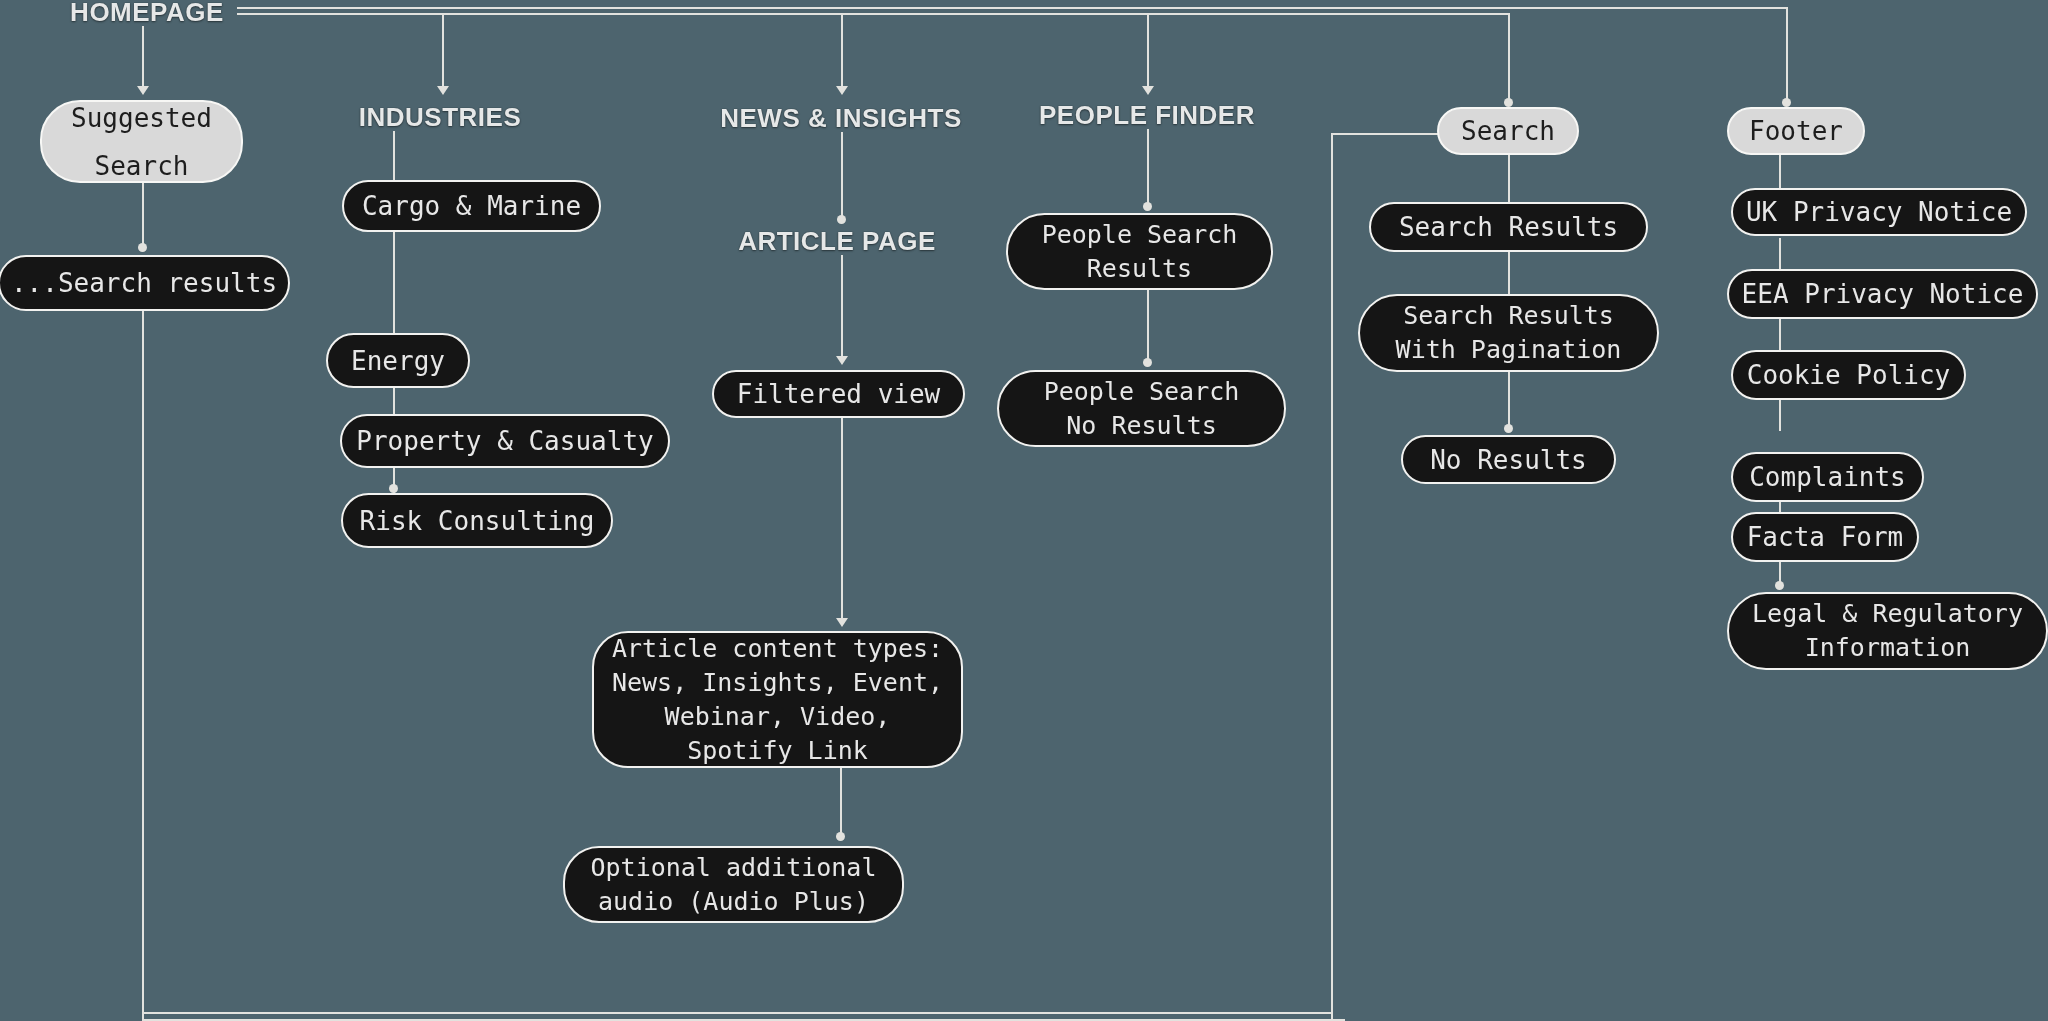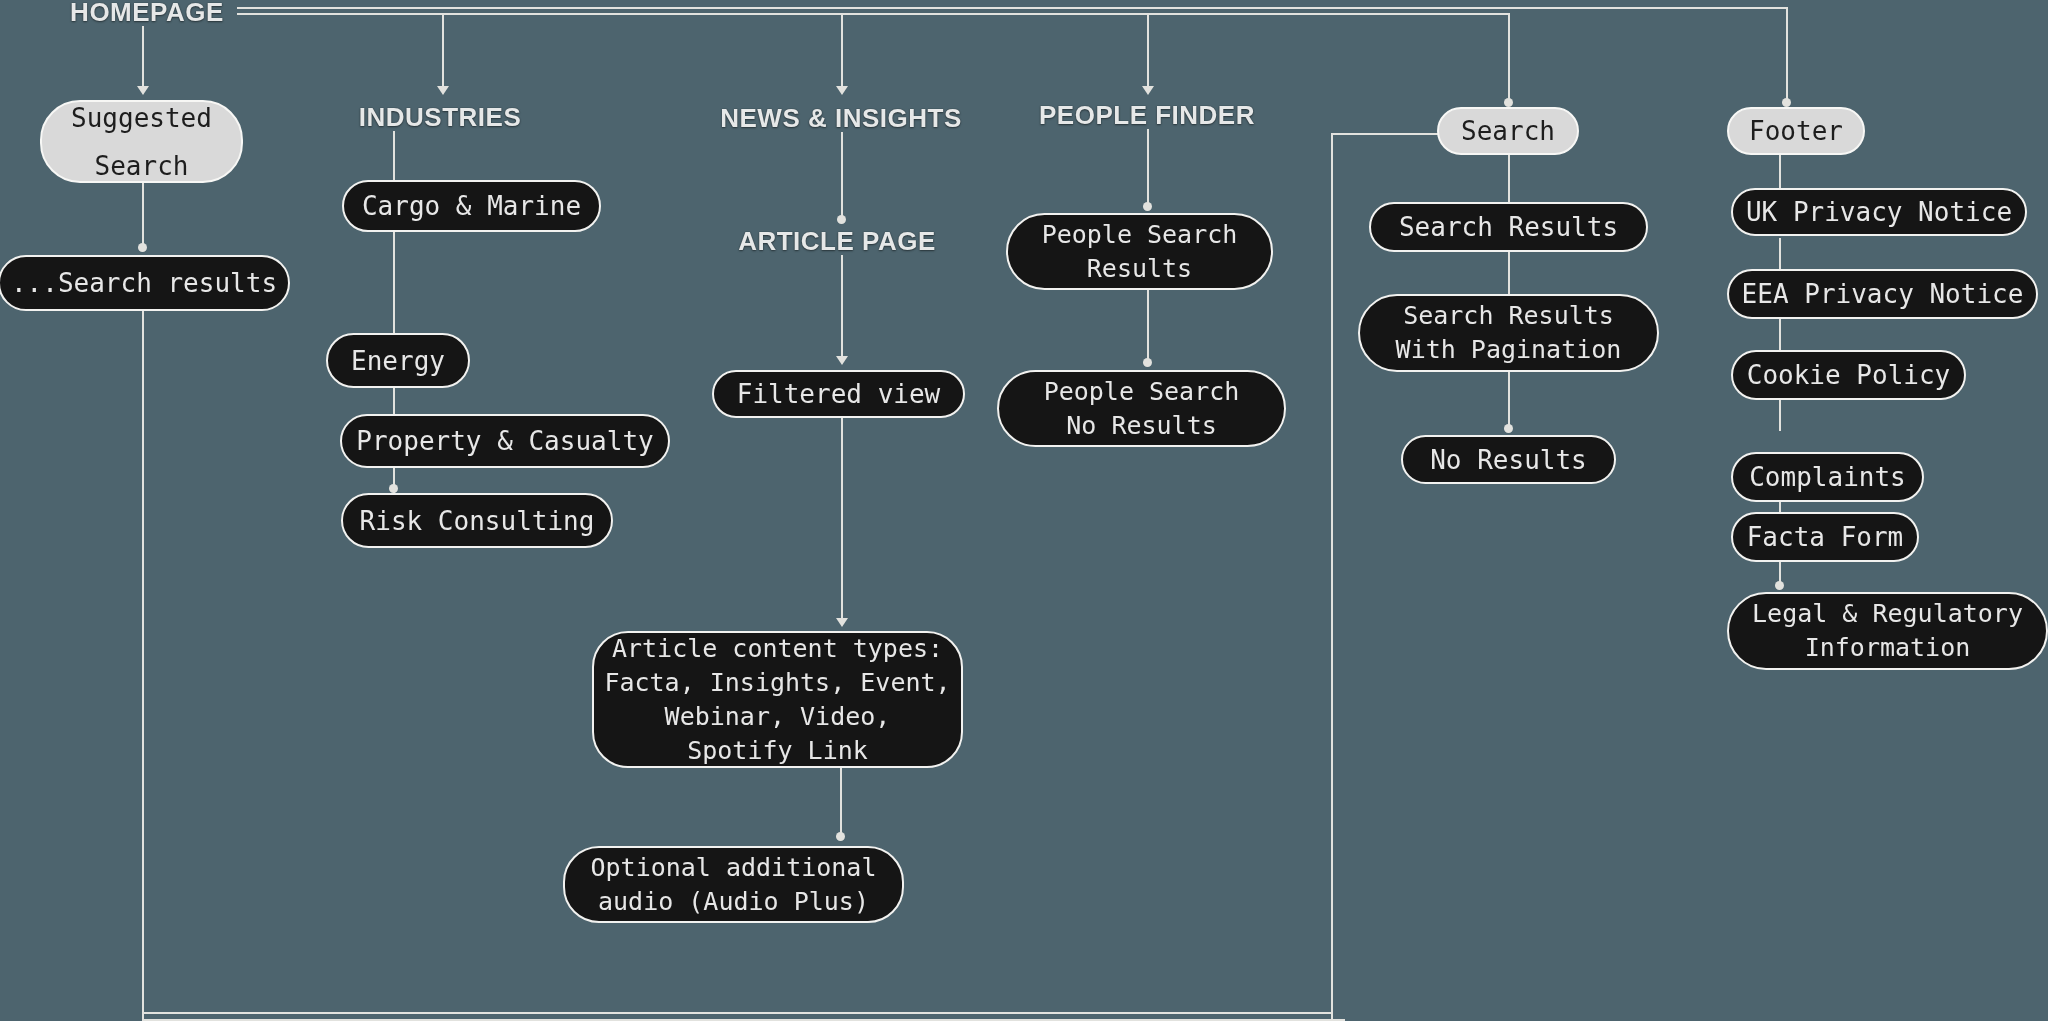--- a/index.html
+++ b/index.html
@@ -91,21 +91,21 @@
 Search</div>
   <div class="node dark pill" style="left:-2px;top:255px;width:292px;height:56px;">...Search results</div>
 
   <div class="node dark pill" style="left:342px;top:180px;width:259px;height:52px;">Cargo &amp; Marine</div>
   <div class="node dark pill" style="left:326px;top:333px;width:144px;height:55px;">Energy</div>
   <div class="node dark pill" style="left:340px;top:414px;width:330px;height:54px;">Property &amp; Casualty</div>
   <div class="node dark pill" style="left:341px;top:493px;width:272px;height:55px;">Risk Consulting</div>
 
   <div class="node dark pill" style="left:712px;top:370px;width:253px;height:48px;">Filtered view</div>
   <div class="node dark box lh34" style="left:592px;top:631px;width:371px;height:137px;">Article content types:
-Facta, Insights, Event,
+News, Insights, Event,
 Webinar, Video,
 Spotify Link</div>
   <div class="node dark box lh34" style="left:563px;top:846px;width:341px;height:77px;">Optional additional
 audio (Audio Plus)</div>
 
   <div class="node dark pill lh34" style="left:1006px;top:213px;width:267px;height:77px;">People Search
 Results</div>
   <div class="node dark pill lh34" style="left:997px;top:370px;width:289px;height:77px;">People Search
 No Results</div>
 

